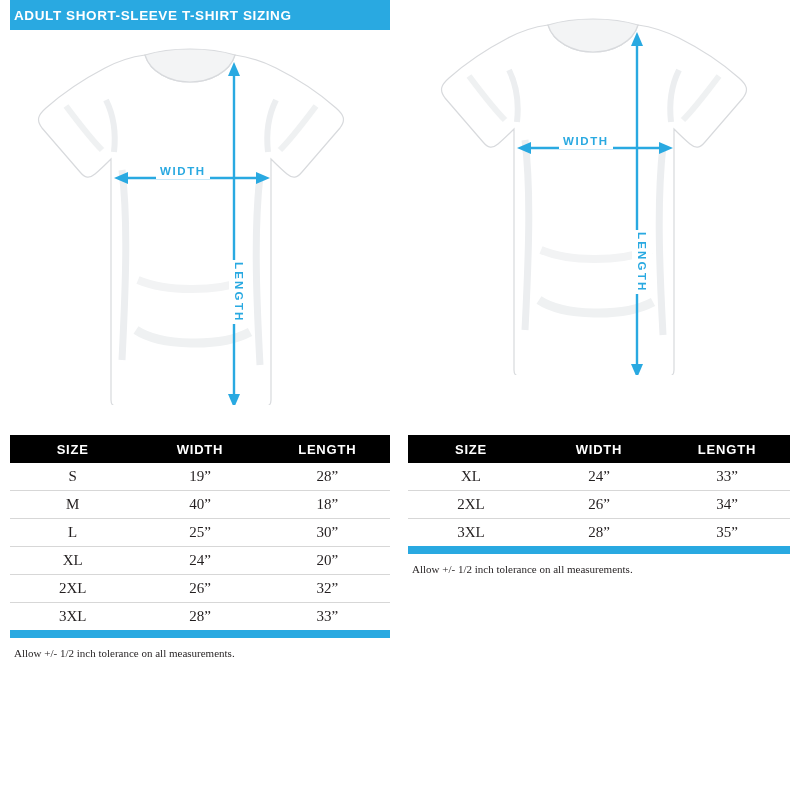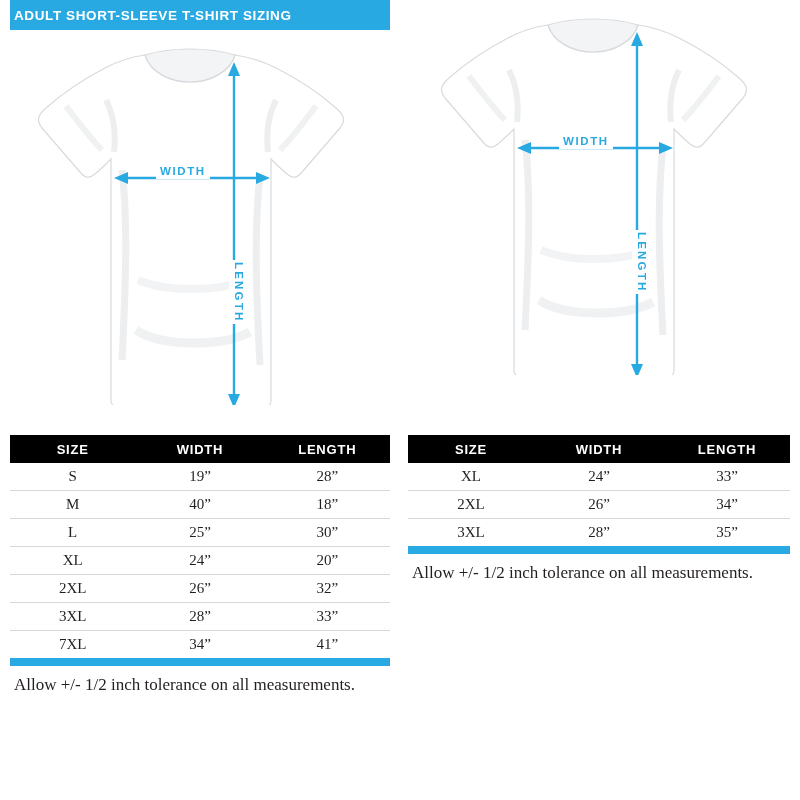--- a/index.html
+++ b/index.html
@@ -87,21 +87,21 @@
   }
   table.size-table tbody tr:last-child td {
     border-bottom: none;
   }
   .table-footer-bar {
     background: #29a9e1;
     height: 8px;
     width: 100%;
   }
   .tolerance {
-    font-size: 17px;
+    font-size: 11px;
     color: #231f20;
     padding: 9px 2px 0 4px;
     font-family: "Liberation Serif", serif;
   }
 
   .left-table-wrap  { position: absolute; top: 435px; left: 10px;  width: 380px; }
   .right-table-wrap { position: absolute; top: 435px; left: 408px; width: 382px; }
 </style>
 </head>
 <body>
@@ -181,25 +181,20 @@
         </tr>
         <tr>
           <td>2XL</td>
           <td>26”</td>
           <td>32”</td>
         </tr>
         <tr>
           <td>3XL</td>
           <td>28”</td>
           <td>33”</td>
-        </tr>
-        <tr>
-          <td>7XL</td>
-          <td>34”</td>
-          <td>41”</td>
         </tr>
       </tbody>
     </table>
     <div class="table-footer-bar"></div>
     <div class="tolerance">Allow +/- 1/2 inch tolerance on all measurements.</div>
   </div>
 
   <div class="panel panel-right">
 
     <div class="shirt-area">

